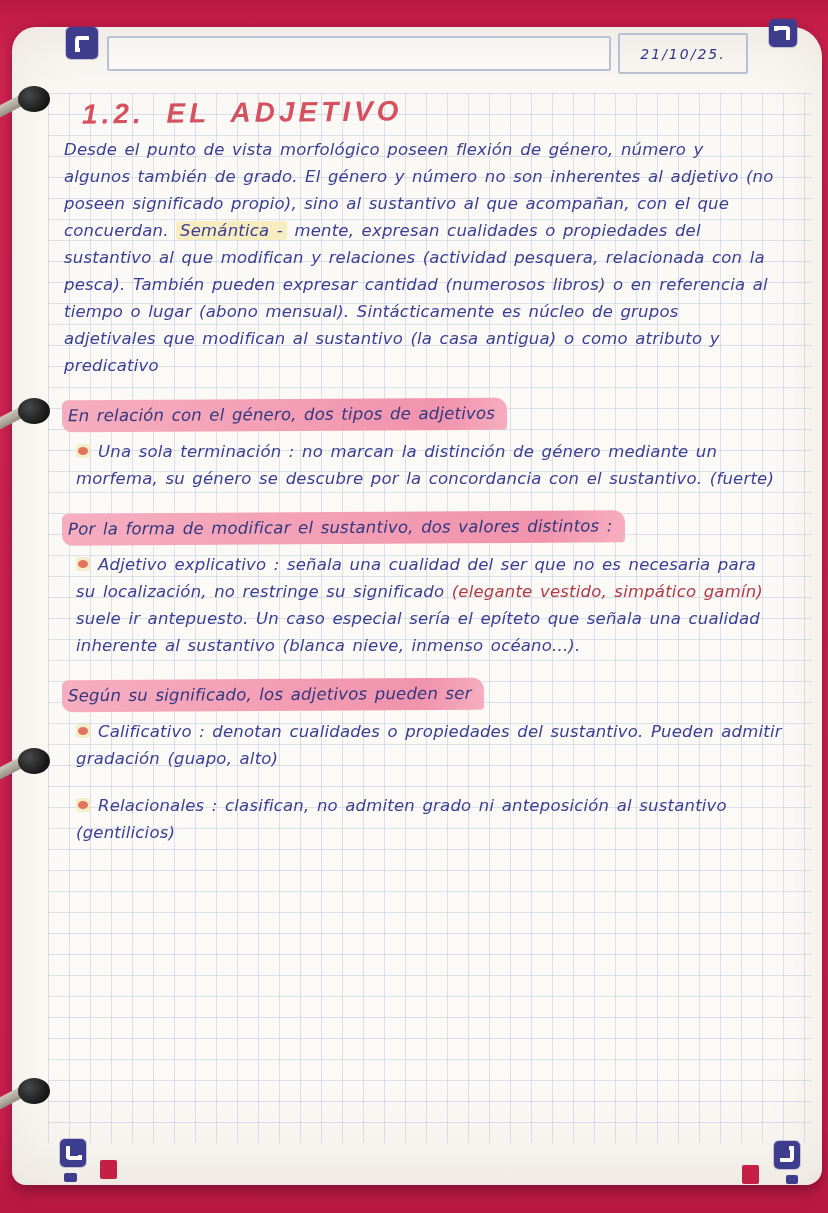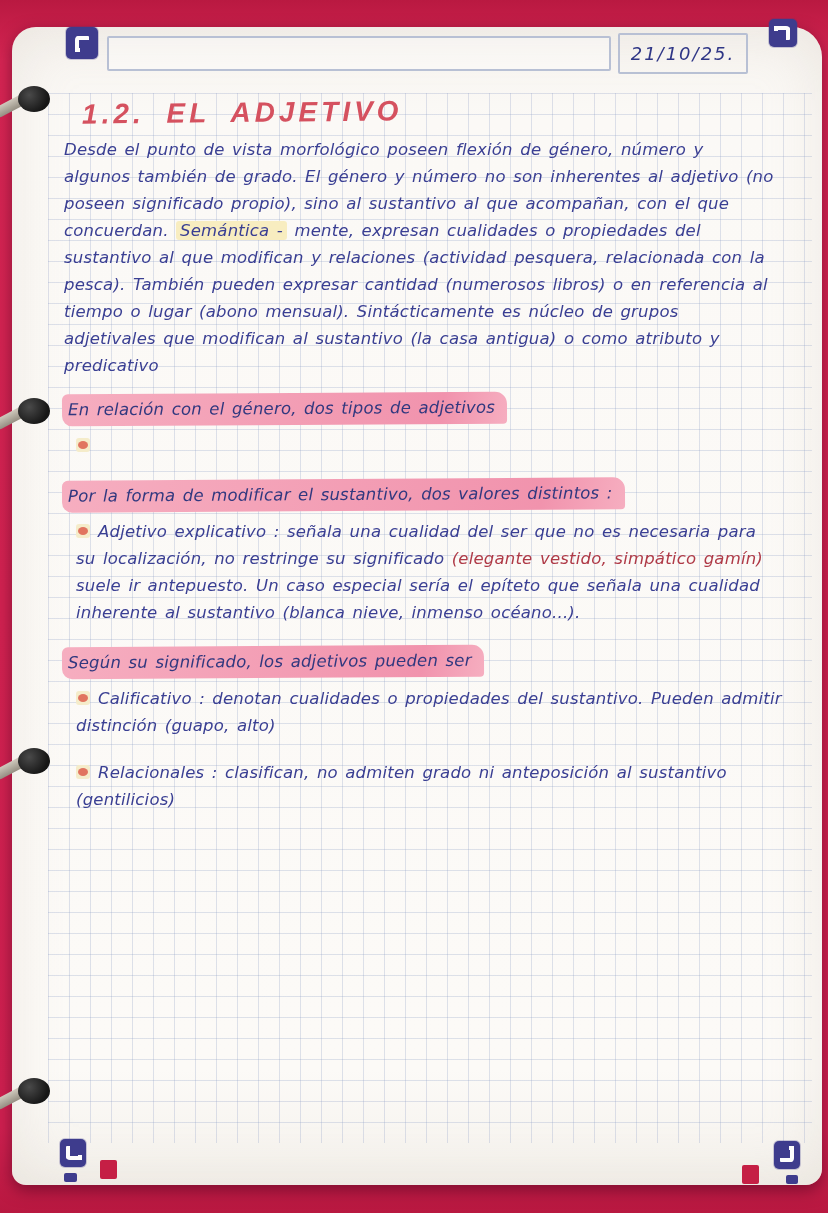--- a/index.html
+++ b/index.html
@@ -26,21 +26,21 @@
   .title-box{
     position:absolute;left:95px;top:9px;width:500px;height:31px;
     border:2px solid #b8c0d4;border-radius:2px;background:rgba(255,255,255,.35);
   }
   .date-box{
     position:absolute;left:606px;top:6px;width:126px;height:37px;
     border:2px solid #b8c0d4;border-radius:2px;
     display:flex;align-items:center;justify-content:center;
   }
   .hw{font-style:italic;color:#3a3f93;}
-  .date-text{font-size:18px;letter-spacing:2px;color:#2f3686;}
+  .date-text{font-size:14px;letter-spacing:2px;color:#2f3686;}
   
   .marker{
     position:absolute;background:#3e3c8d;border-radius:5px;
     display:flex;align-items:center;justify-content:center;
     box-shadow:0 0 0 1px rgba(62,60,141,.25);
   }
   .m-tl{left:54px;top:0px;width:32px;height:32px;}
   .m-tr{left:757px;top:-8px;width:28px;height:28px;}
   .m-bl{left:48px;top:1112px;width:26px;height:28px;}
   .m-br{left:762px;top:1114px;width:26px;height:28px;}
@@ -79,21 +79,21 @@
     margin:6px 0 12px 20px;transform:rotate(-0.6deg);
   }
   .body-text{font-size:16.5px;line-height:27px;letter-spacing:.2px;word-spacing:2px;}
   .intro{margin:0 8px 14px 2px;}
   .hl-yellow{background:#f8edc0;border-radius:3px;padding:0 4px;}
   .hl-pink{
     display:inline-block;background:linear-gradient(100deg,#f6aec0,#f193ad 85%,#f6aec0);
     color:#31387f;border-radius:6px 12px 4px 10px;padding:2px 12px 3px 6px;
     transform:rotate(-0.35deg);margin-bottom:7px;
   }
-  .section{margin-top:14px;}
+  .section{margin-top:20px;}
   .item{margin:0 0 20px 14px;position:relative;}
   .bullet{
     display:inline-block;width:14px;height:14px;background:#f5ecca;border-radius:3px;
     margin-right:8px;position:relative;top:1px;
   }
   .bullet .dot{
     position:absolute;left:2px;top:3px;width:10px;height:8px;background:#e1745f;border-radius:50%;
   }
   .red-ink{color:#af3a47;}
 </style>
@@ -125,31 +125,31 @@
   <div class="sq sq-red-br"></div>
   <div class="sq sq-blue-br"></div>
 
   <div class="content hw body-text">
     <div class="page-title">1.2.  EL ADJETIVO</div>
 
     <p class="intro"><span>Desde el punto de vista morfológico poseen flexión de género, número y algunos también de grado. El género y número no son inherentes al adjetivo (no poseen significado propio), sino al sustantivo al que acompañan, con el que concuerdan. </span><span class="hl-yellow">Semántica -</span><span> mente, expresan cualidades o propiedades del sustantivo al que modifican y relaciones (actividad pesquera, relacionada con la pesca). También pueden expresar cantidad (numerosos libros) o en referencia al tiempo o lugar (abono mensual). Sintácticamente es núcleo de grupos adjetivales que modifican al sustantivo (la casa antigua) o como atributo y predicativo</span></p>
 
     <div class="section">
       <span class="hl-pink">En relación con el género, dos tipos de adjetivos</span>
-      <p class="item"><span class="bullet"><span class="dot"></span></span></p>
+      <p class="item"><span class="bullet"><span class="dot"></span></span><span>Una sola terminación : no marcan la distinción de género mediante un morfema, su género se descubre por la concordancia con el sustantivo. (fuerte)</span></p>
     </div>
 
     <div class="section">
       <span class="hl-pink">Por la forma de modificar el sustantivo, dos valores distintos :</span>
       <p class="item"><span class="bullet"><span class="dot"></span></span><span>Adjetivo explicativo : señala una cualidad del ser que no es necesaria para su localización, no restringe su significado </span><span class="red-ink">(elegante vestido, simpático gamín)</span><span> suele ir antepuesto. Un caso especial sería el epíteto que señala una cualidad inherente al sustantivo (blanca nieve, inmenso océano...).</span></p>
     </div>
 
     <div class="section">
       <span class="hl-pink">Según su significado, los adjetivos pueden ser</span>
-      <p class="item"><span class="bullet"><span class="dot"></span></span><span>Calificativo : denotan cualidades o propiedades del sustantivo. Pueden admitir distinción (guapo, alto)</span></p>
+      <p class="item"><span class="bullet"><span class="dot"></span></span><span>Calificativo : denotan cualidades o propiedades del sustantivo. Pueden admitir gradación (guapo, alto)</span></p>
       <p class="item"><span class="bullet"><span class="dot"></span></span><span>Relacionales : clasifican, no admiten grado ni anteposición al sustantivo (gentilicios)</span></p>
     </div>
   </div>
 </div>
 
 <div class="ring r1">
     <span class="wire"></span>
     <span class="blob"></span>
   </div>
 <div class="ring r2">

